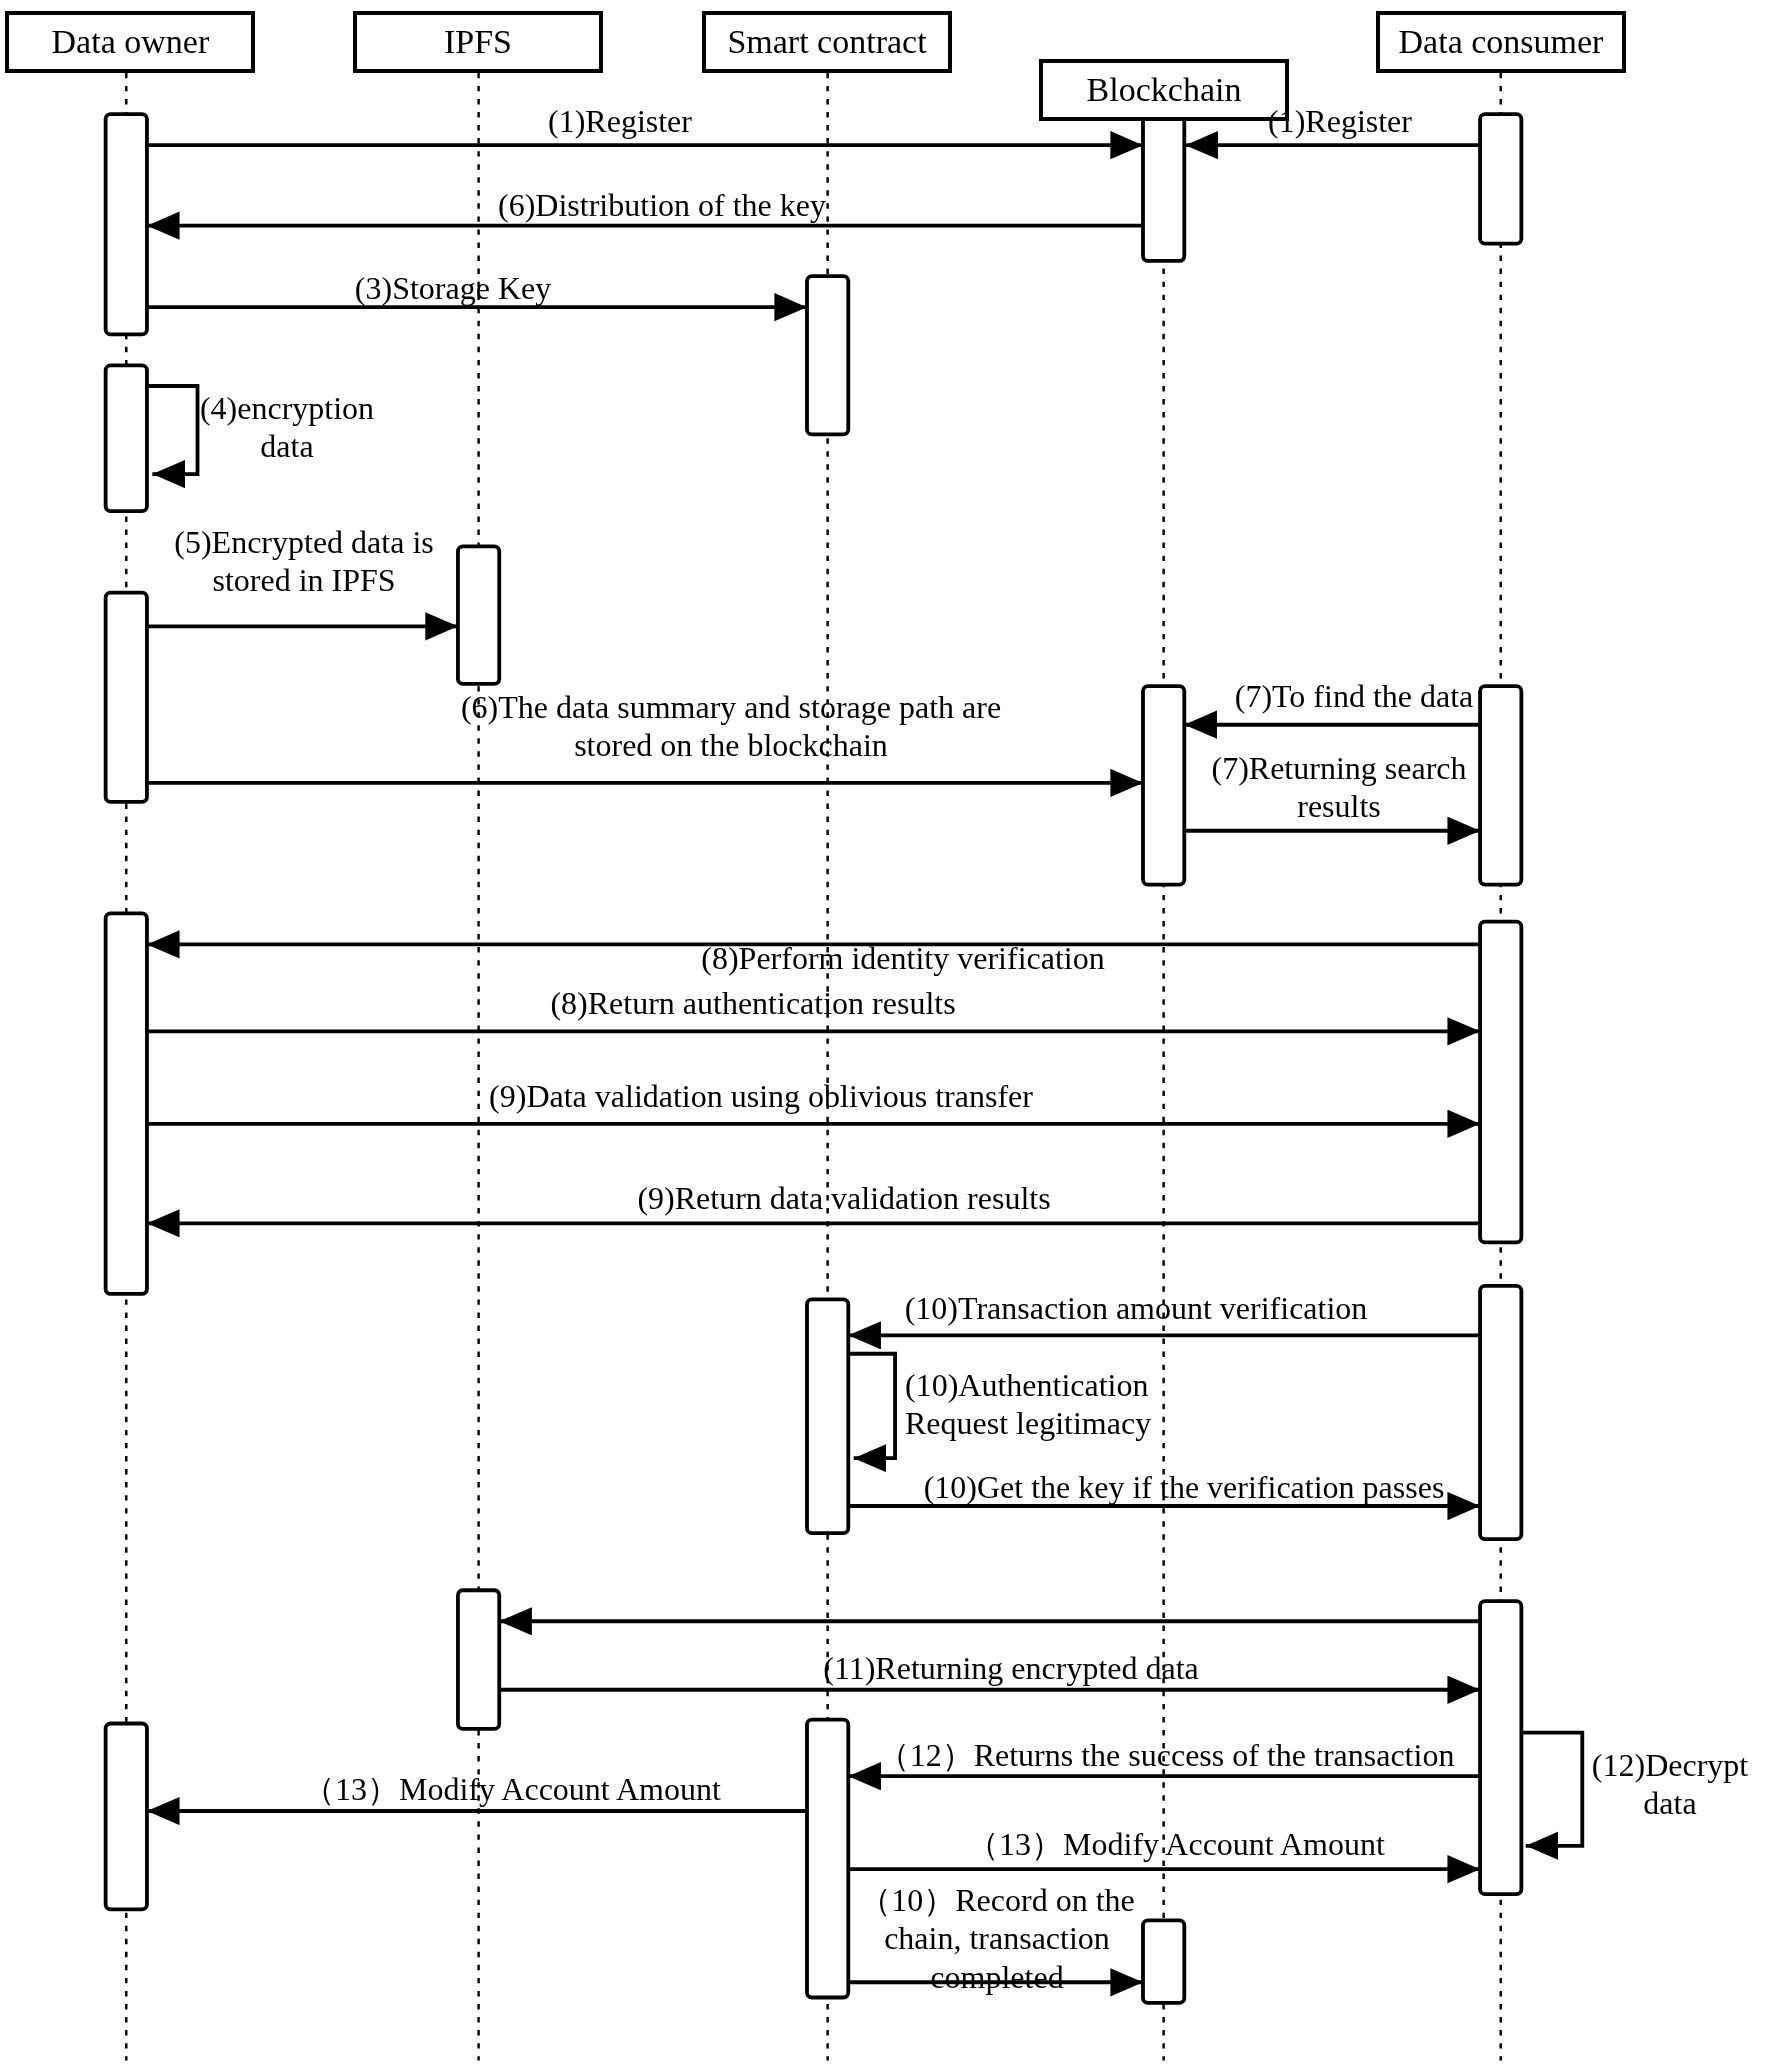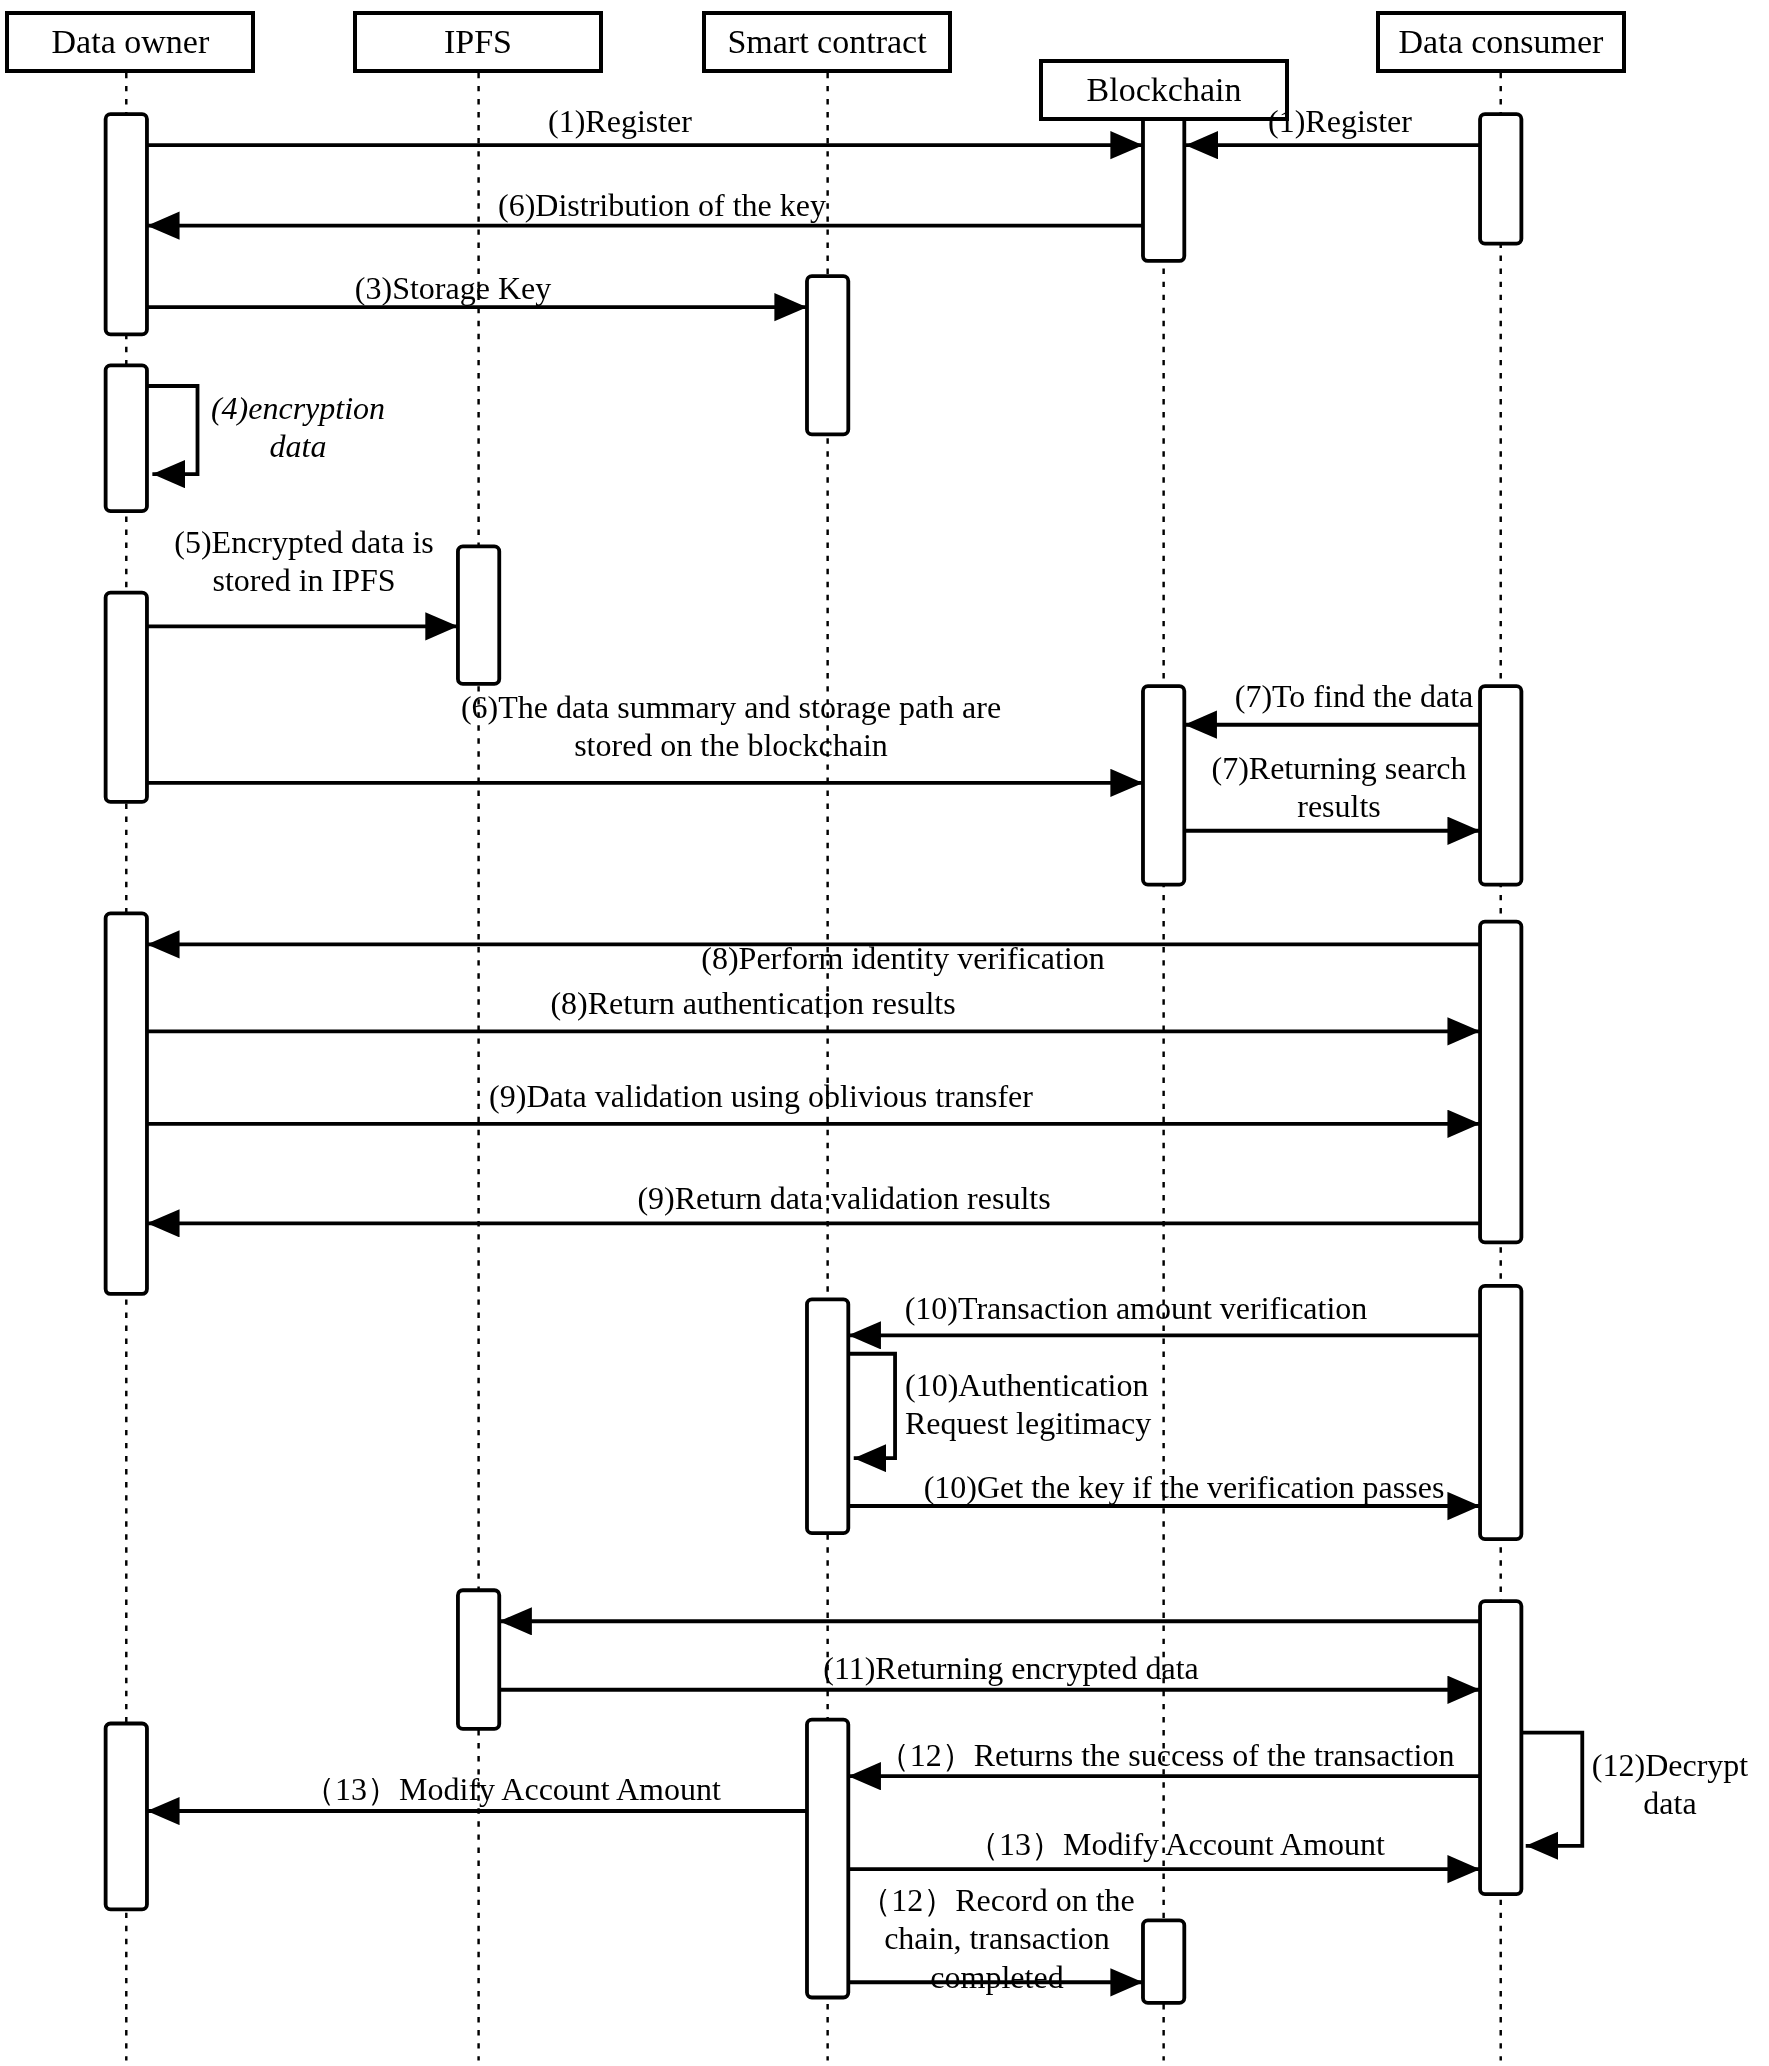--- a/index.html
+++ b/index.html
@@ -84,21 +84,21 @@
   <div class="participant" style="left:5.4px;">Data owner</div>
   <div class="participant" style="left:353px;">IPFS</div>
   <div class="participant" style="left:702px;">Smart contract</div>
   <div class="participant" style="left:1039px;margin-top:48px;">Blockchain</div>
   <div class="participant" style="left:1376px;">Data consumer</div>
 
   <div class="msg-label" style="left:620px;top:102px;">(1)Register</div>
   <div class="msg-label" style="left:1340px;top:102px;">(1)Register</div>
   <div class="msg-label" style="left:662px;top:186px;">(6)Distribution of the key</div>
   <div class="msg-label" style="left:453px;top:269px;">(3)Storage Key</div>
-  <div class="msg-label" style="left:298px;top:389px;font-style:italic;">(4)encryption
+  <div class="msg-label" style="left:287px;top:389px;">(4)encryption
 data</div>
   <div class="msg-label" style="left:304px;top:523px;">(5)Encrypted data is
 stored in IPFS</div>
   <div class="msg-label" style="left:731px;top:688px;">(6)The data summary and storage path are
 stored on the blockchain</div>
   <div class="msg-label" style="left:1354px;top:677px;">(7)To find the data</div>
   <div class="msg-label" style="left:1339px;top:749px;">(7)Returning search
 results</div>
   <div class="msg-label" style="left:903px;top:899px;margin-top:40px;">(8)Perform identity verification</div>
   <div class="msg-label" style="left:717px;top:984px;margin-left:36px;">(8)Return authentication results</div>
@@ -107,18 +107,18 @@
   <div class="msg-label" style="left:1136px;top:1289px;">(10)Transaction amount verification</div>
   <div class="msg-label left-align" style="left:905px;top:1366px;">(10)Authentication
 Request legitimacy</div>
   <div class="msg-label" style="left:1184px;top:1468px;">(10)Get the key if the verification passes</div>
   <div class="msg-label" style="left:1011px;top:1649px;">(11)Returning encrypted data</div>
   <div class="msg-label" style="left:1166px;top:1736px;">（12）Returns the success of the transaction</div>
   <div class="msg-label" style="left:1670px;top:1746px;">(12)Decrypt
 data</div>
   <div class="msg-label" style="left:512px;top:1770px;">（13）Modify Account Amount</div>
   <div class="msg-label" style="left:1176px;top:1825px;">（13）Modify Account Amount</div>
-  <div class="msg-label" style="left:997px;top:1881px;">（12）Record on the
+  <div class="msg-label" style="left:997px;top:1881px;">（10）Record on the
 chain, transaction
 completed</div>
 
 </div>
 
 
 </body></html>

